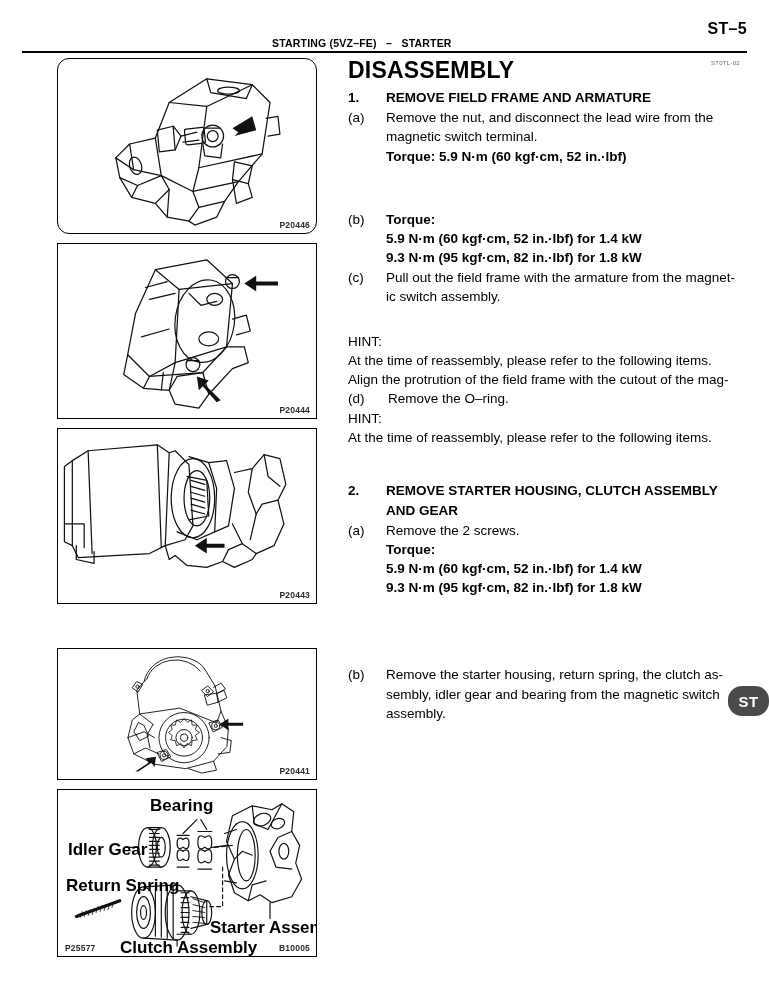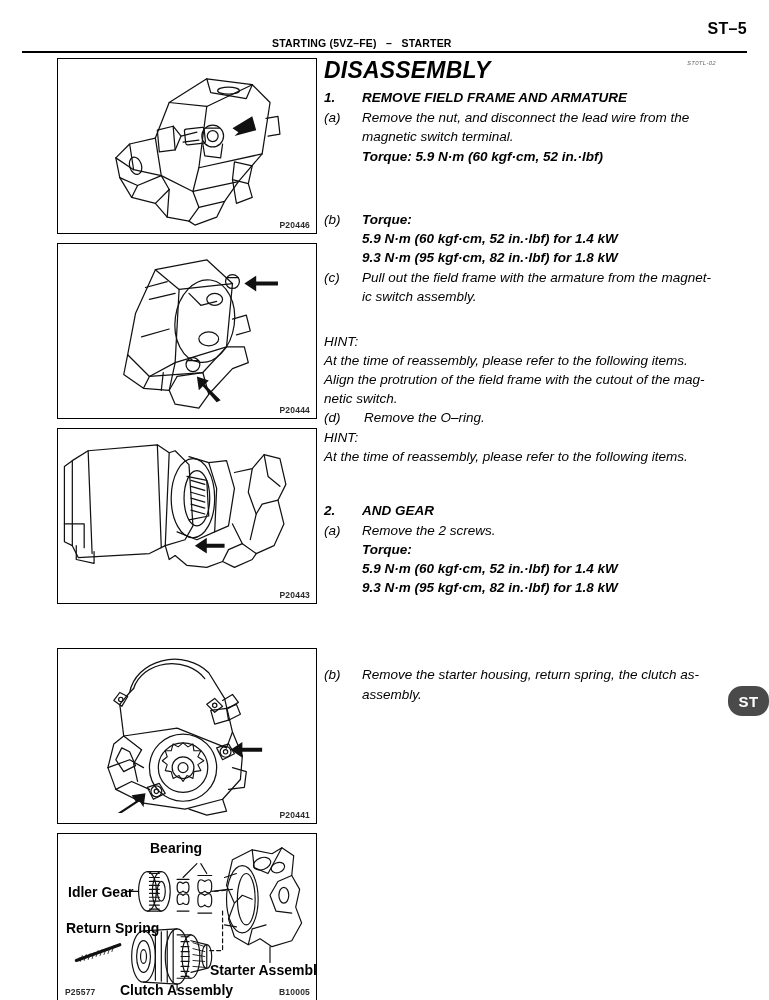--- a/index.html
+++ b/index.html
@@ -83,33 +83,32 @@
     position: absolute;
     left: 7px;
     bottom: 3px;
     font-size: 8.5px;
     font-weight: bold;
     letter-spacing: 0.2px;
     color: #2b2b2b;
   }
   .fig-label {
     position: absolute;
-    font-size: 14px;
+    font-size: 17px;
     font-weight: bold;
     color: #000;
     white-space: nowrap;
   }
 
   
   #text-column {
     position: absolute;
-    left: 324px;
+    left: 348px;
     top: 58px;
     width: 410px;
-    font-style: italic;
   }
   #section-code {
     position: absolute;
     right: 18px;
     top: 2px;
     font-size: 6px;
     color: #6a6a6a;
     letter-spacing: 0.3px;
   }
   #section-title {
@@ -172,21 +171,21 @@
 <body>
 
 <div id="page-header">
   <div id="page-number">ST–5</div>
   <div id="header-title">STARTING (5VZ–FE)   –   STARTER</div>
   <div id="header-rule"></div>
 </div>
 
 <div id="figure-column">
 
-  <div class="figure-panel" style="height:176px;">
+  <div class="figure-panel" style="height:176px;border-radius:12px;">
     <svg class="fig-svg" viewBox="0 0 260 176">
       <g fill="none" stroke="#111" stroke-width="1.25" stroke-linejoin="round" stroke-linecap="round">
         <path d="M98 80 L112 44 L150 20 L196 26 L214 44 L206 96 L182 124 L136 134 L104 118 Z"></path>
         <path d="M112 44 L150 48 L196 26"></path>
         <path d="M150 48 L142 110 L136 134"></path>
         <path d="M142 110 L206 96"></path>
         <path d="M150 20 L154 34 L190 40 L196 26"></path>
         <ellipse cx="172" cy="32" rx="11" ry="3.5"></ellipse>
         <path d="M98 80 L72 86 L58 100 L62 120 L80 128 L104 118"></path>
         <path d="M72 86 L76 112 L104 118"></path>
@@ -281,21 +280,21 @@
         <path d="M118 128 L130 138 L150 140 L166 134"></path>
         <path d="M108 118 L112 132 L118 128"></path>
       </g>
       <g fill="#111">
         <path d="M168 116 L150 116 L150 110 L138 118 L150 126 L150 120 L168 120 Z"></path>
       </g>
     </svg>
     <div class="fig-code">P20443</div>
   </div>
 
-  <div class="figure-panel" style="height:176px;margin-top:44px;">
+  <div class="figure-panel" style="height:132px;margin-top:44px;">
     <svg class="fig-svg" viewBox="0 0 260 176">
       <g fill="none" stroke="#111" stroke-width="1.25" stroke-linejoin="round" stroke-linecap="round">
         <path d="M72 44 A46 40 0 0 1 152 24 L168 50"></path>
         <path d="M76 40 A40 34 0 0 1 148 30"></path>
         <path d="M62 56 L72 44 L76 40"></path>
         <path d="M62 56 L66 88 L84 102"></path>
         <path d="M168 50 L176 84 L170 100"></path>
         <path d="M66 88 L120 80 L170 100"></path>
         <path d="M56 52 L62 44 L70 48 L64 58 Z"></path>
         <circle cx="63" cy="51" r="2.2"></circle>
@@ -454,38 +453,38 @@
       </div>
     </div>
   </div>
 
   <div class="spacer-md"></div>
 
   <div class="block">
     <div class="plain-line">HINT:</div>
     <div class="plain-line">At the time of reassembly, please refer to the following items.</div>
     <div class="plain-line">Align the protrution of the field frame with the cutout of the mag-</div>
-    <div class="plain-line">netic switch.</div>
 
     <div class="step-row">
       <div class="step-marker" style="flex:0 0 40px;">(d)</div>
       <div class="step-body">Remove the O–ring.</div>
     </div>
 
     <div class="plain-line">HINT:</div>
     <div class="plain-line">At the time of reassembly, please refer to the following items.</div>
   </div>
 
   <div class="spacer-md"></div>
   <div class="spacer-sm"></div>
 
   <div class="block">
     <div class="step-row">
       <div class="step-marker bold">2.</div>
       <div class="step-body bold">
+        <div class="plain-line bold">REMOVE STARTER HOUSING, CLUTCH ASSEMBLY</div>
         <div class="plain-line bold">AND GEAR</div>
       </div>
     </div>
 
     <div class="step-row">
       <div class="step-marker">(a)</div>
       <div class="step-body">
         <div class="plain-line">Remove the 2 screws.</div>
         <div class="plain-line bold">Torque:</div>
         <div class="plain-line bold">5.9 N·m (60 kgf·cm, 52 in.·lbf) for 1.4 kW</div>
@@ -495,20 +494,21 @@
   </div>
 
   <div class="spacer-lg"></div>
   <div class="spacer-md"></div>
 
   <div class="block">
     <div class="step-row">
       <div class="step-marker">(b)</div>
       <div class="step-body">
         <div class="plain-line">Remove the starter housing, return spring, the clutch as-</div>
+        <div class="plain-line">sembly, idler gear and bearing from the magnetic switch</div>
         <div class="plain-line">assembly.</div>
       </div>
     </div>
   </div>
 
 </div>
 
 <div id="st-tab">ST</div>
 
 </body></html>

